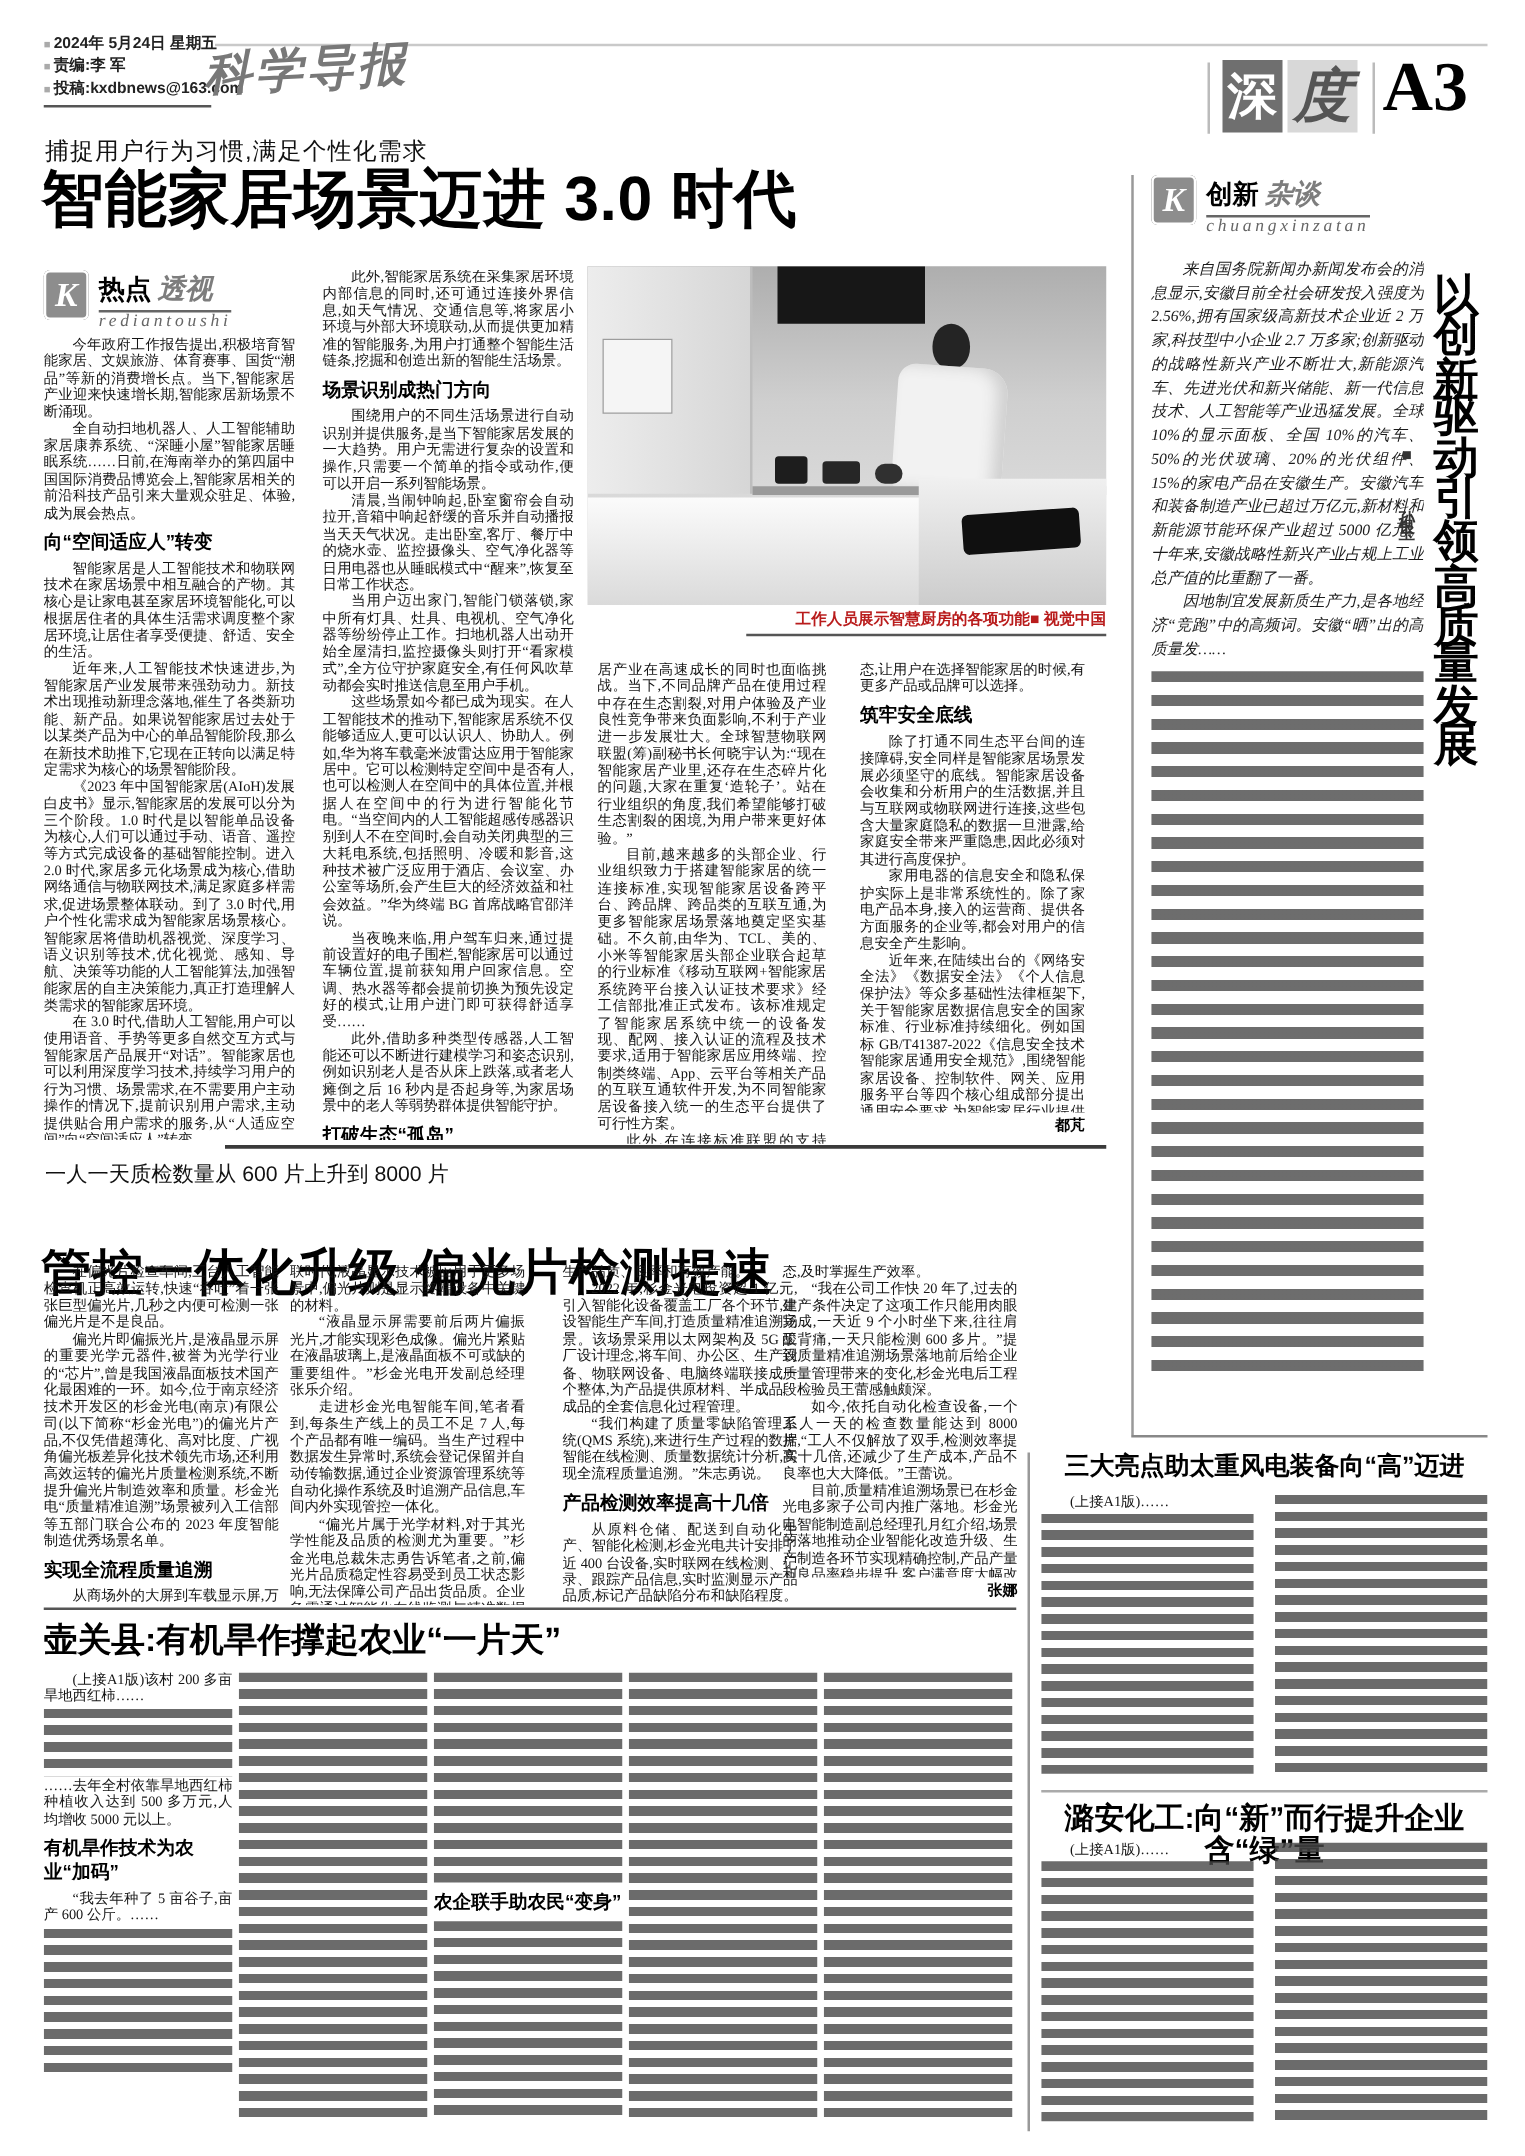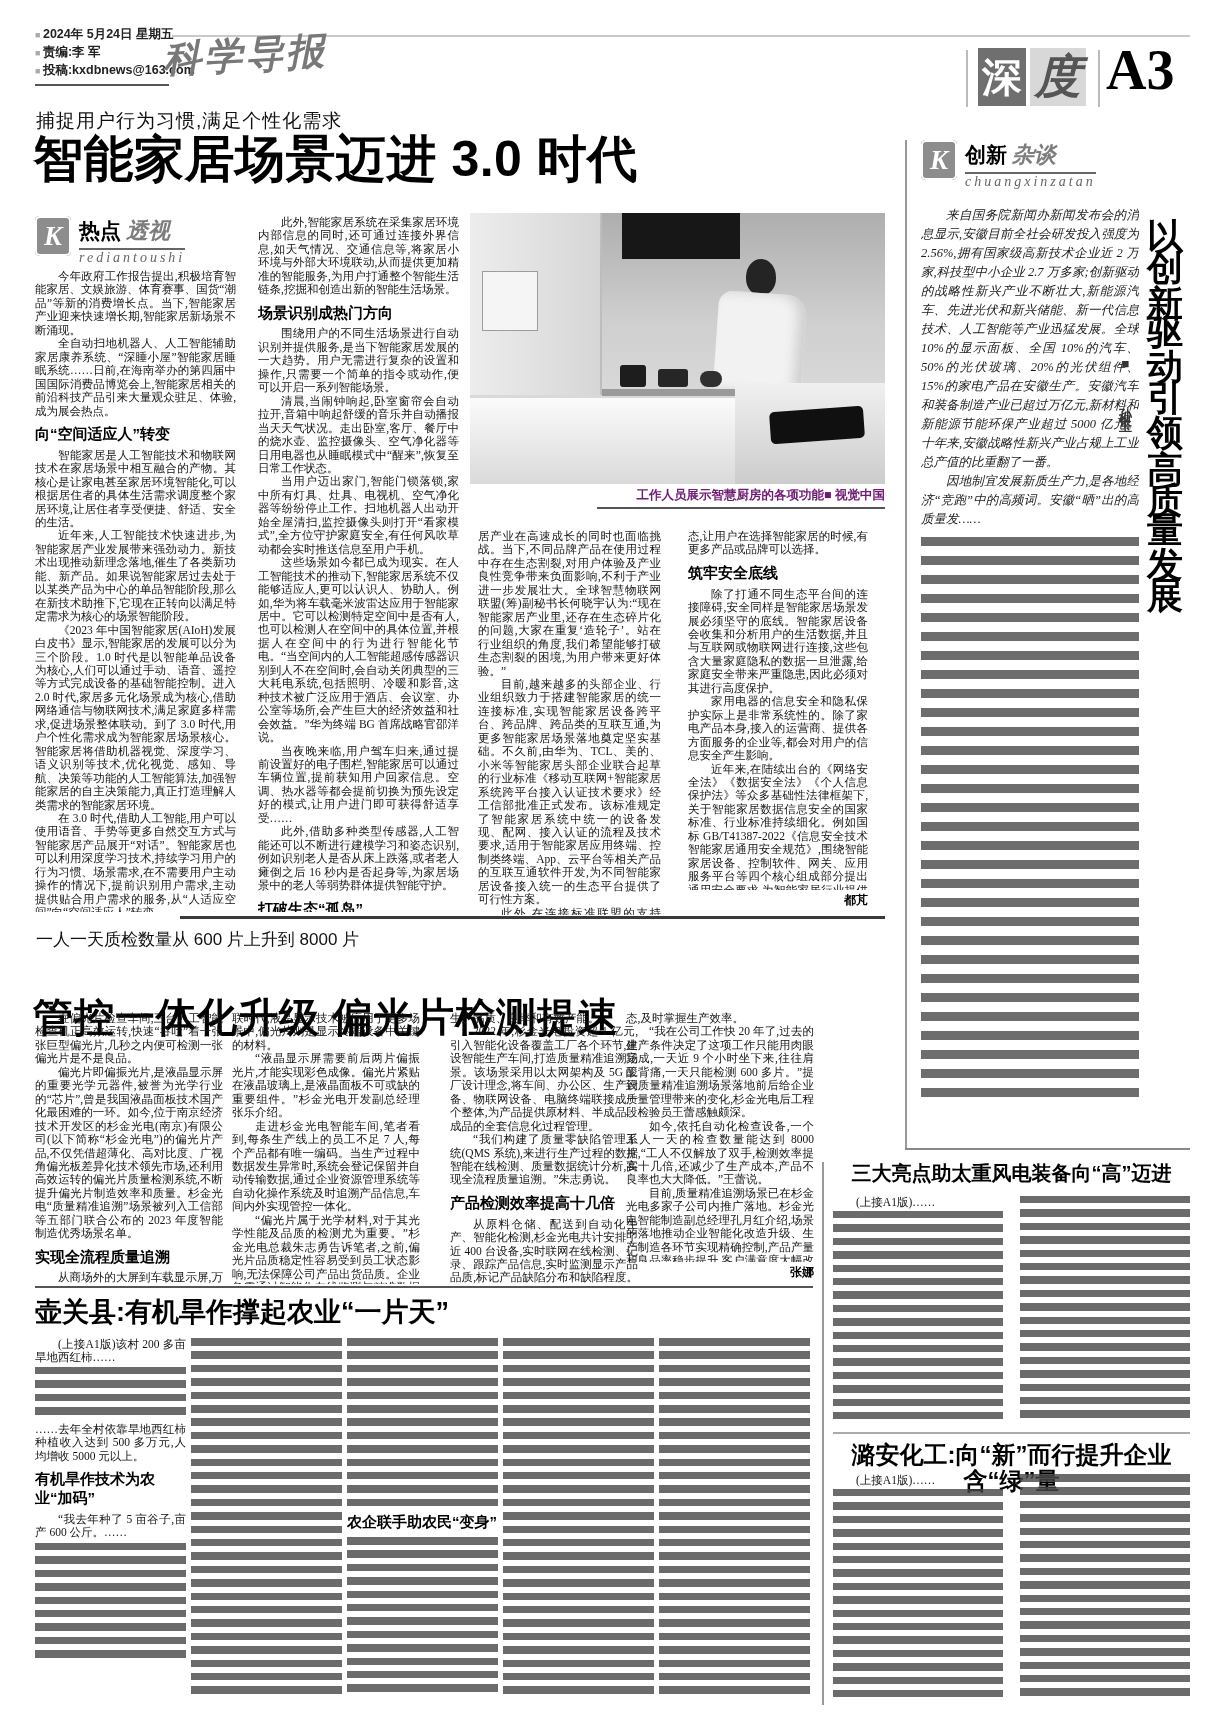--- a/index.html
+++ b/index.html
@@ -38,21 +38,21 @@
   .subh{font:700 15px/1.25 "Liberation Sans",sans-serif;color:#000;margin:7px 0 5px;}
   .kai p{font:italic 12.5px/19px "Liberation Serif",serif;color:#1a1a1a;}
   .author{font:700 12px "Liberation Serif",serif;text-align:right;color:#000;}
   
   .sim{background:repeating-linear-gradient(180deg,rgba(70,70,70,.8) 0 7.5px,transparent 7.5px 13.4px);}
   .simk{background:repeating-linear-gradient(180deg,rgba(60,60,60,.75) 0 9px,transparent 9px 19px);}
   
   .photo{left:470px;top:213px;width:415px;height:271px;overflow:hidden;
          background:linear-gradient(180deg,#aeaeae,#cfcfcf 40%,#e5e5e5);}
   .caption{left:470px;top:487px;width:415px;text-align:right;
-           font:600 12.5px "Liberation Sans",sans-serif;color:#701a75;}
+           font:600 12.5px "Liberation Sans",sans-serif;color:#b91c1c;}
   .rule{background:#555;}
   .vhead{writing-mode:vertical-rl;text-orientation:upright;
          font:800 36px "Liberation Sans",sans-serif;letter-spacing:33px;color:#000;}
   .vauthor{writing-mode:vertical-rl;text-orientation:upright;
            font:700 13px "Liberation Sans",sans-serif;letter-spacing:6px;color:#333;}
   .midkick{font:400 17px "Liberation Sans",sans-serif;color:#111;text-align:center;}
   .midhead{font:900 40px "Liberation Sans",sans-serif;color:#000;letter-spacing:1px;margin-top:40px;}
   .blhead{font:800 27px "Liberation Sans",sans-serif;color:#000;}
   .brhead{font:800 20px/26px "Liberation Sans",sans-serif;color:#000;text-align:center;}
 </style>

